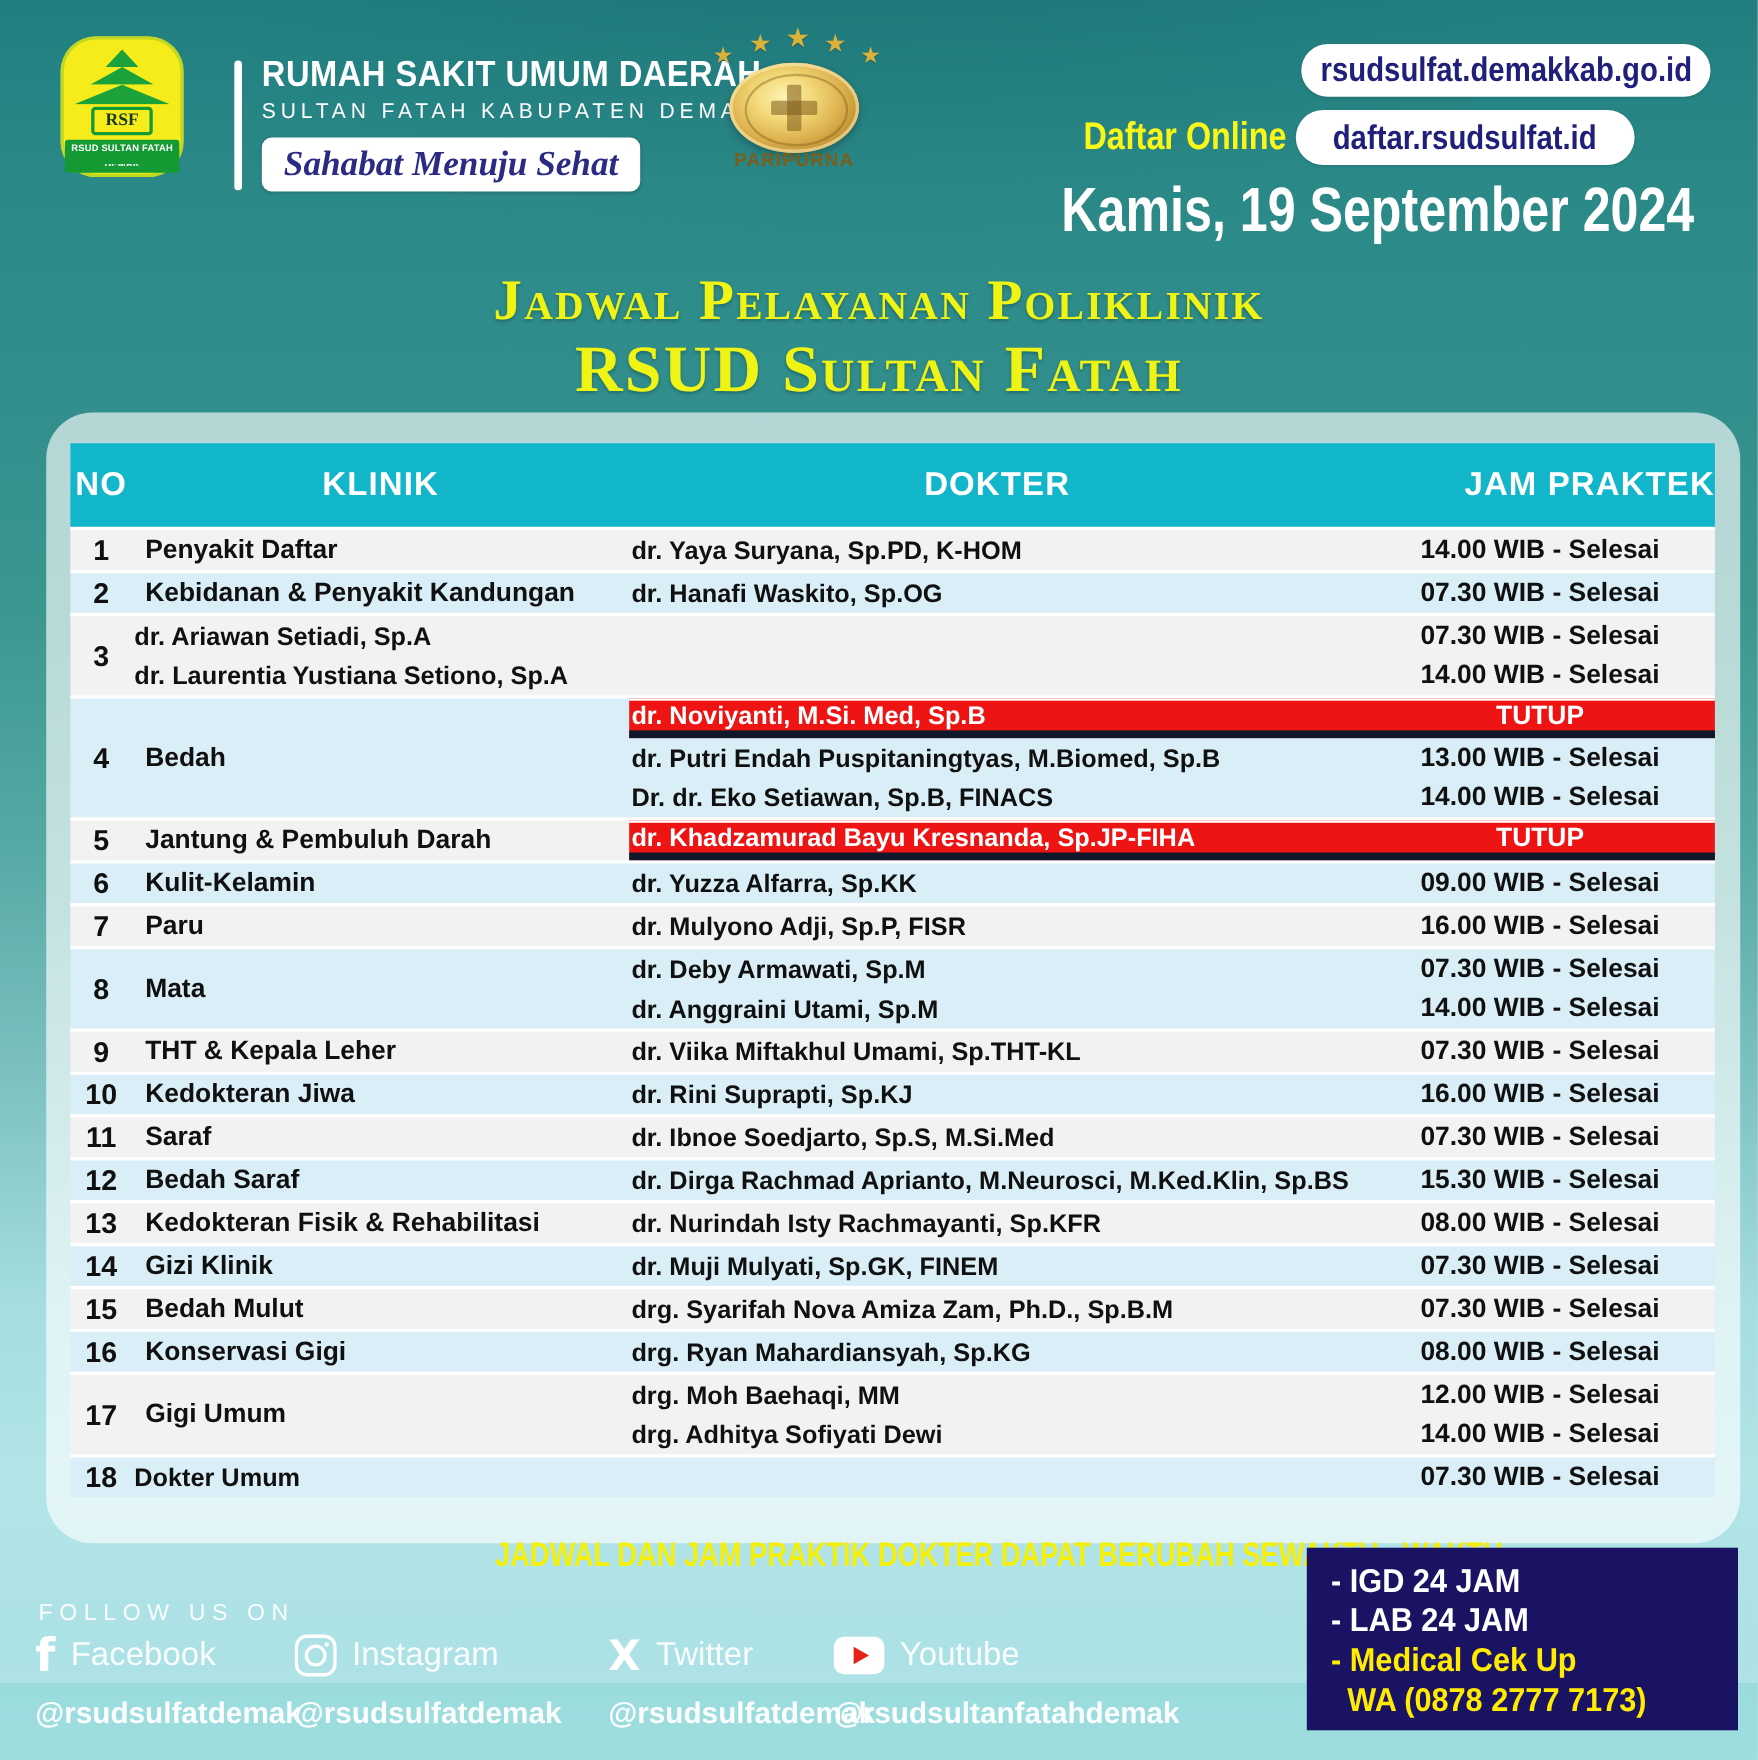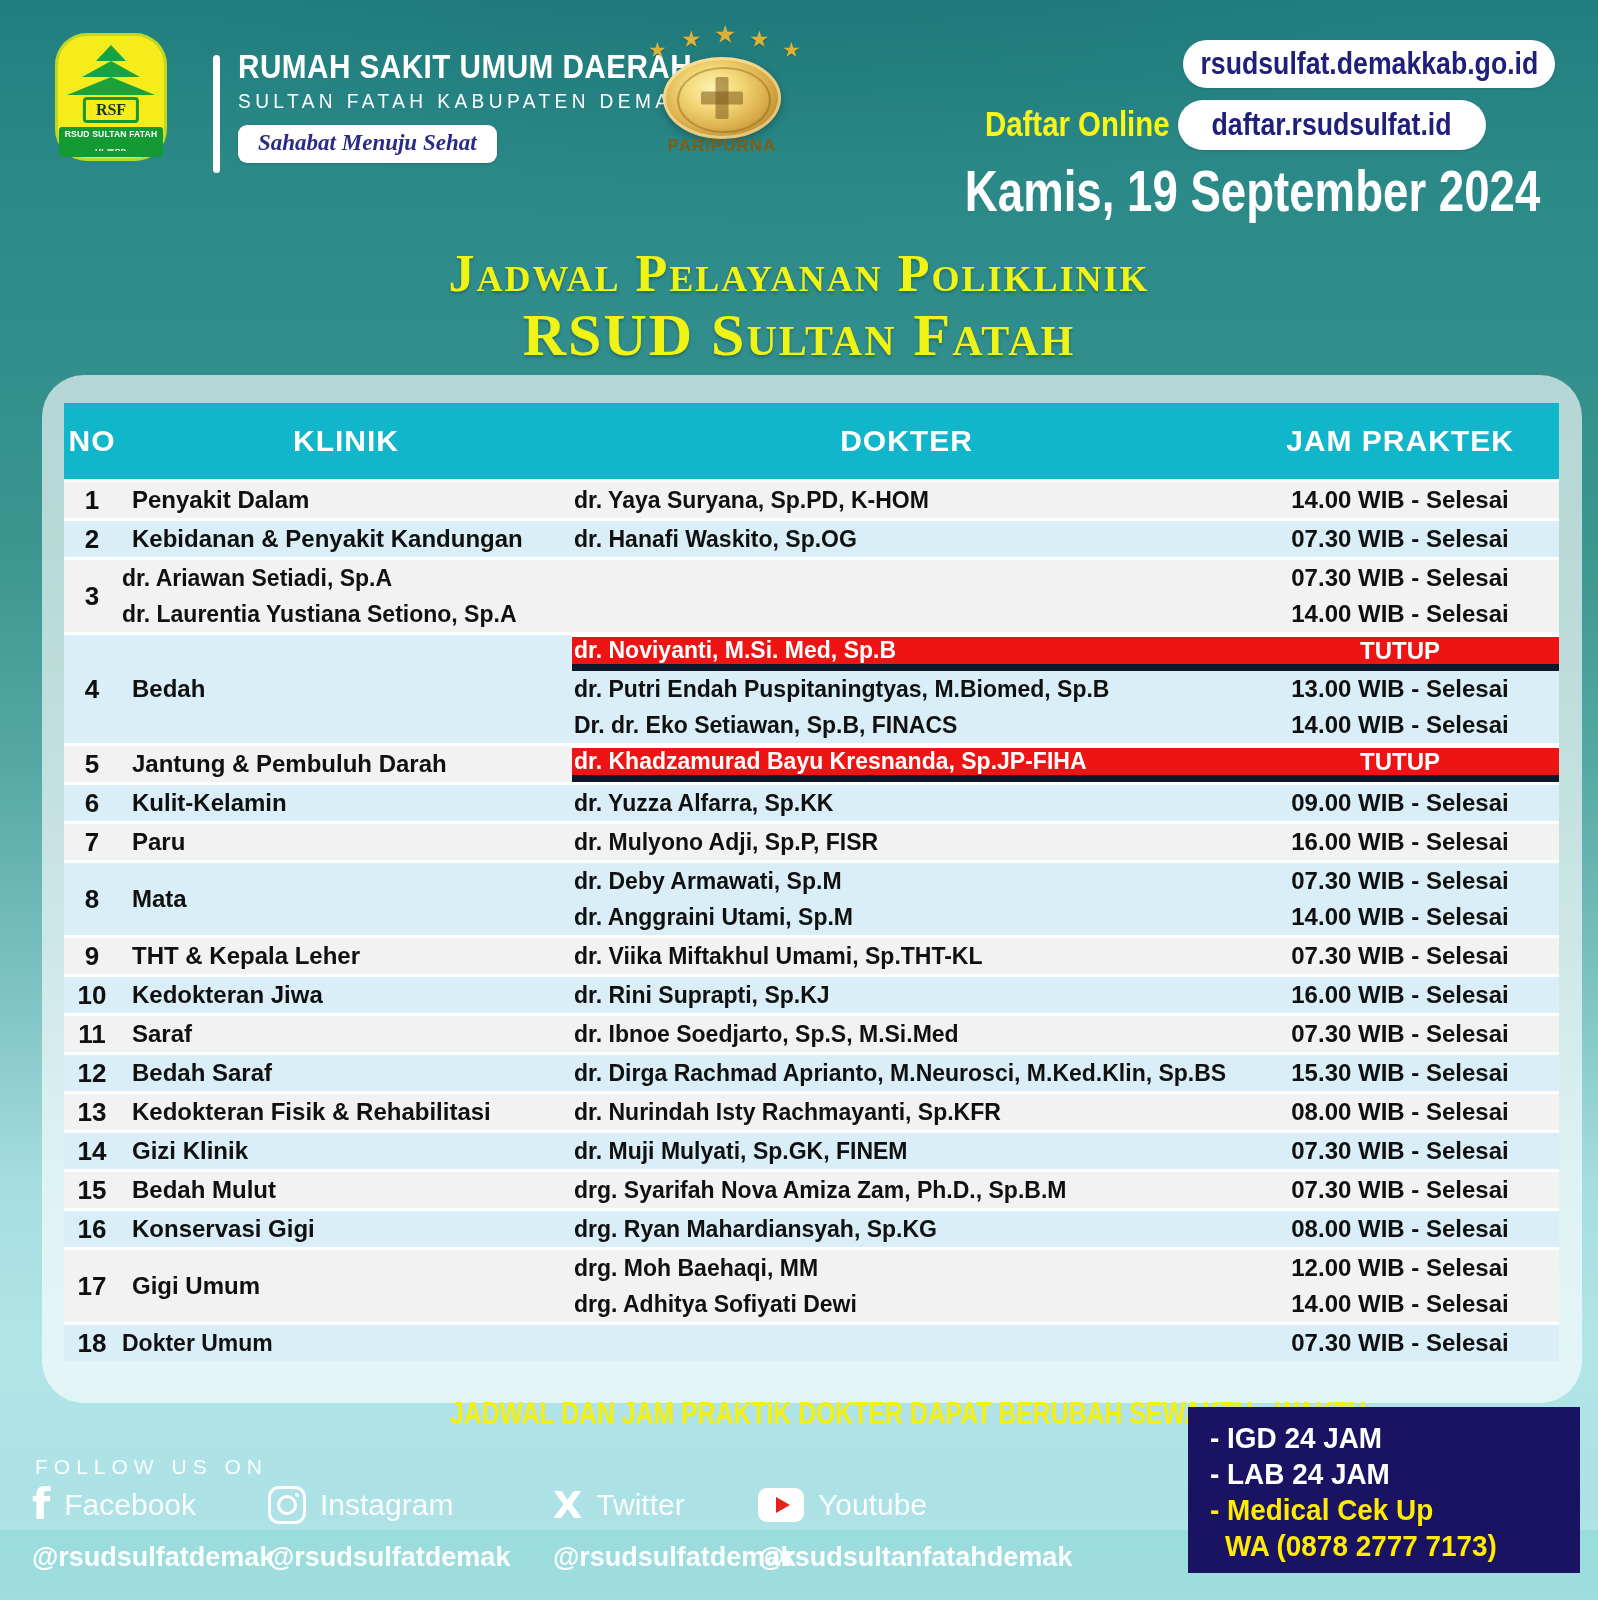--- a/index.html
+++ b/index.html
@@ -41,21 +41,21 @@
   .org-strip{position:absolute;left:4px;right:4px;top:94px;background:#149a32;color:#fff;font-size:8.5px;font-weight:700;
     text-align:center;line-height:15px;border-radius:3px;letter-spacing:.2px;}
   .steps{position:absolute;left:50%;transform:translateX(-50%);background:#149a32;height:4px;border-radius:2px;}
   .st1{top:112px;width:64px;}.st2{top:118px;width:44px;}
   .divider{position:absolute;left:213px;top:55px;width:7px;height:118px;background:#fff;border-radius:4px;}
   .org-block{position:absolute;left:238px;top:48px;color:#fff;white-space:nowrap;}
   .org-line1{font-size:33px;font-weight:800;letter-spacing:.5px;display:inline-block;transform:scaleX(.90);transform-origin:left center;}
   .org-line2{font-size:19.5px;font-weight:400;letter-spacing:4.5px;margin-top:4px;display:block;transform:scaleX(.98);transform-origin:left center;}
   .tagline-box{display:inline-block;margin-top:12px;background:#fff;border-radius:9px;padding:5px 20px 7px 20px;
     box-shadow:0 1px 3px rgba(0,0,0,.18);}
-  .tagline{font-family:"Liberation Serif",serif;font-style:italic;font-weight:700;font-size:23px;color:#2b2b85;}
+  .tagline{font-family:"Liberation Serif",serif;font-style:italic;font-weight:700;font-size:32px;color:#2b2b85;}
 
   
   .stars span{position:absolute;color:var(--gold,#d9b23a);text-shadow:0 1px 1px rgba(0,0,0,.25);}
   .stars .p1{left:648px;top:38px;font-size:21px;}
   .stars .p2{left:681px;top:26px;font-size:23px;}
   .stars .p3{left:714px;top:20px;font-size:25px;}
   .stars .p4{left:749px;top:26px;font-size:23px;}
   .stars .p5{left:782px;top:38px;font-size:21px;}
   .coin{position:absolute;left:663px;top:57px;width:118px;height:82px;border-radius:50%;
     background:radial-gradient(ellipse at 42% 38%,#fdf3b3 0%,#f3d877 28%,#dcb14e 55%,#b8872a 80%,#9a6d1d 100%);
@@ -85,21 +85,21 @@
 
   
   .card{position:absolute;left:42px;top:375px;width:1540px;height:1028px;border-radius:42px;
     background:rgba(255,255,255,.64);}
   .table{position:absolute;left:22px;top:28px;width:1495px;}
   .thead{display:flex;height:76px;align-items:center;background:var(--header-cyan,#12b6ca);color:#fff;
     font-weight:800;font-size:30px;letter-spacing:1px;}
   .th-no{width:56px;text-align:center;}
   .th-klinik{width:452px;text-align:center;}
   .th-dokter{flex:1;text-align:center;}
-  .th-jam{width:318px;text-align:center;}
+  .th-jam{width:318px;text-align:right;}
   .group{display:flex;border-top:3px solid #fff;align-items:stretch;color:#101010;}
   .group.grey{background:var(--row-grey,#f2f2f2);}
   .group.blue{background:var(--row-blue,#d9eef7);}
   .gno{width:56px;display:flex;align-items:center;justify-content:center;font-weight:700;font-size:26px;}
   .gklinik{width:452px;display:flex;align-items:center;font-weight:700;font-size:24px;padding-left:12px;box-sizing:border-box;}
   .glines{flex:1;display:flex;flex-direction:column;}
   .gline{display:flex;height:36px;align-items:center;}
   .gdoc{flex:1;font-weight:700;font-size:23px;white-space:nowrap;padding-left:2px;}
   .gtime{width:318px;text-align:center;font-weight:700;font-size:24px;white-space:nowrap;}
   .gline.closed{background:var(--closed-red,#ee1414);border-top:2px solid #fff;border-bottom:7px solid #0f172a;box-sizing:border-box;height:36px;}
@@ -203,21 +203,21 @@
     <div class="table">
       <div class="thead">
         <div class="th-no">NO</div>
         <div class="th-klinik">KLINIK</div>
         <div class="th-dokter">DOKTER</div>
         <div class="th-jam">JAM PRAKTEK</div>
       </div>
       <div id="tbody">
           <div class="group grey">
             <div class="gno">1</div>
-            <div class="gklinik">Penyakit Dalam</div>
+            <div class="gklinik">Penyakit Daftar</div>
             <div class="glines">
               <div class="gline">
                 <div class="gdoc">dr. Yaya Suryana, Sp.PD, K-HOM</div>
                 <div class="gtime">14.00 WIB - Selesai</div>
               </div>
             </div>
           </div>
           <div class="group blue">
             <div class="gno">2</div>
             <div class="gklinik">Kebidanan &amp; Penyakit Kandungan</div>

